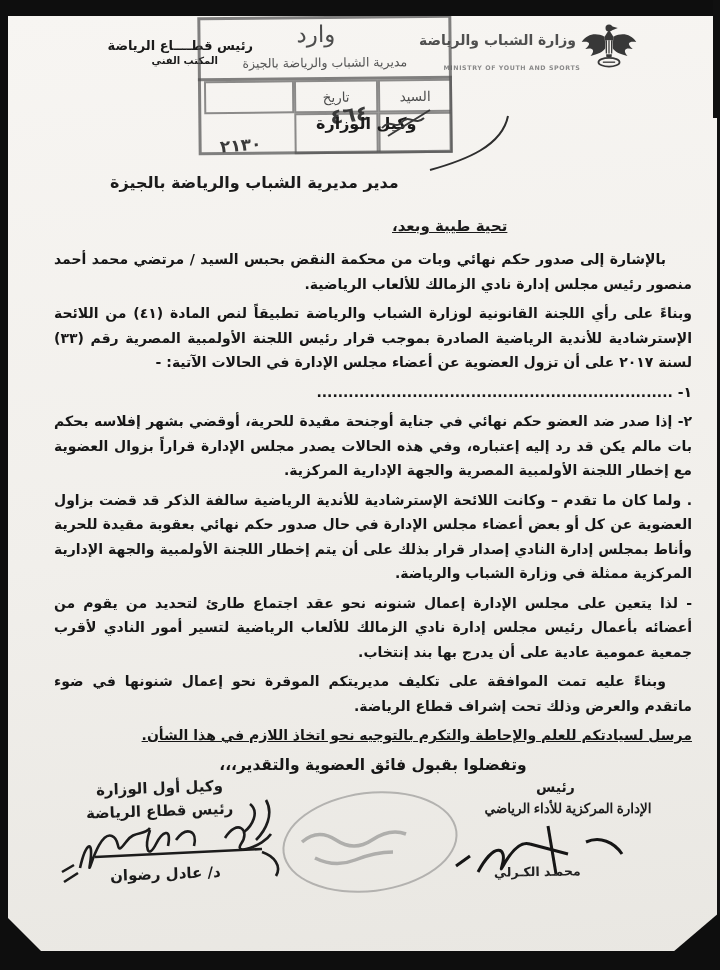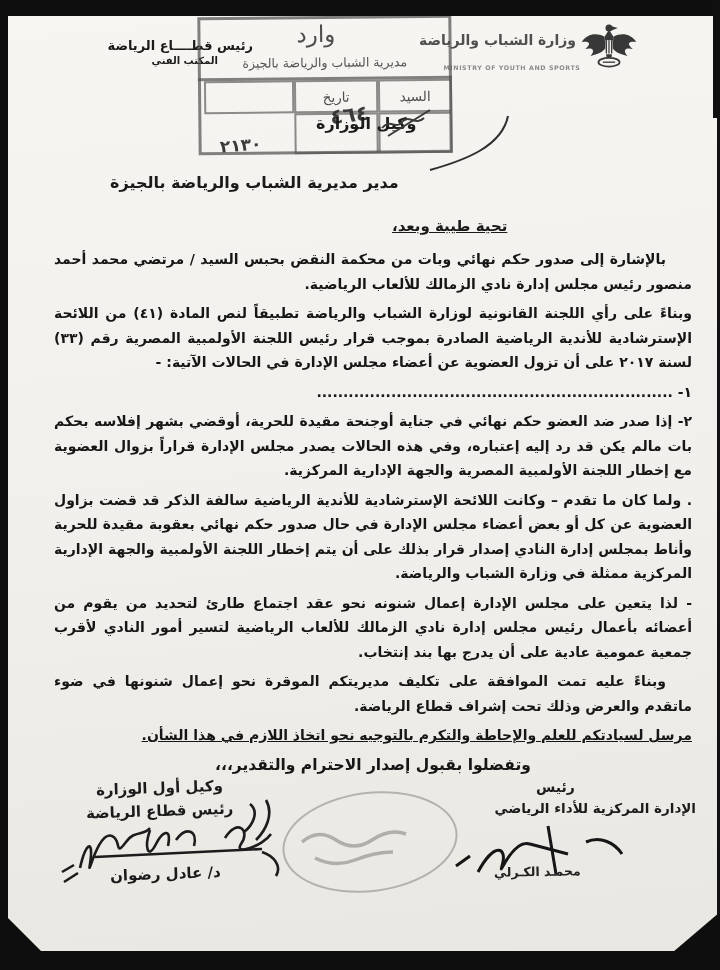--- a/index.html
+++ b/index.html
@@ -62,21 +62,21 @@
   .p-ind{text-indent:26px;}
   .p-dots{letter-spacing:1px;}
   .p-under{text-decoration:underline;margin-top:2px;}
   .p-close{text-align:center;font-size:15.5px;margin-top:3px;}
 
   
   .sigL1{left:96px;top:779px;font-size:15px;transform:rotate(-2deg);}
   .sigL2{left:86px;top:802px;font-size:15px;transform:rotate(-2deg);}
   .sigLn{left:110px;top:865px;font-size:15px;transform:rotate(-2deg);}
   .sigR1{left:536px;top:779px;font-size:14px;text-align:right;}
-  .sigR2{left:440px;top:800px;width:256px;font-size:13.5px;}
+  .sigR2{left:440px;top:800px;width:256px;text-align:center;font-size:13.5px;font-family:Liberation Serif, serif;}
   .sigRn{left:494px;top:864px;font-size:12.5px;transform:rotate(-1deg);color:#222;}
 
   .oval{left:282px;top:792px;width:172px;height:96px;border:2.5px solid rgba(118,118,118,.48);
         border-radius:50%;transform:rotate(-7deg);}
   svg.ink{position:absolute;left:0;top:0;pointer-events:none;}
   .faint{filter:blur(.6px);}
 </style>
 </head>
 <body>
 
@@ -124,21 +124,21 @@
 
   <div class="abs body">
     <p class="p-ind">بالإشارة إلى صدور حكم نهائي وبات من محكمة النقض بحبس السيد / مرتضي محمد أحمد منصور رئيس مجلس إدارة نادي الزمالك للألعاب الرياضية.</p>
     <p>وبناءً على رأي اللجنة القانونية لوزارة الشباب والرياضة تطبيقاً لنص المادة (٤١) من اللائحة الإسترشادية للأندية الرياضية الصادرة بموجب قرار رئيس اللجنة الأولمبية المصرية رقم (٣٣) لسنة ٢٠١٧ على أن تزول العضوية عن أعضاء مجلس الإدارة في الحالات الآتية: -</p>
     <p class="p-dots">١- ...................................................................</p>
     <p>٢- إذا صدر ضد العضو حكم نهائي في جناية أوجنحة مقيدة للحرية، أوقضي بشهر إفلاسه بحكم بات مالم يكن قد رد إليه إعتباره، وفي هذه الحالات يصدر مجلس الإدارة قراراً بزوال العضوية مع إخطار اللجنة الأولمبية المصرية والجهة الإدارية المركزية.</p>
     <p>. ولما كان ما تقدم – وكانت اللائحة الإسترشادية للأندية الرياضية سالفة الذكر قد قضت بزاول العضوية عن كل أو بعض أعضاء مجلس الإدارة في حال صدور حكم نهائي بعقوبة مقيدة للحرية وأناط بمجلس إدارة النادي إصدار قرار بذلك على أن يتم إخطار اللجنة الأولمبية والجهة الإدارية المركزية ممثلة في وزارة الشباب والرياضة.</p>
     <p>- لذا يتعين على مجلس الإدارة إعمال شنونه نحو عقد اجتماع طارئ لتحديد من يقوم من أعضائه بأعمال رئيس مجلس إدارة نادي الزمالك للألعاب الرياضية لتسير أمور النادي لأقرب جمعية عمومية عادية على أن يدرج بها بند إنتخاب.</p>
     <p class="p-ind">وبناءً عليه تمت الموافقة على تكليف مديريتكم الموقرة نحو إعمال شنونها في ضوء ماتقدم والعرض وذلك تحت إشراف قطاع الرياضة.</p>
     <p class="p-under">مرسل لسيادتكم للعلم والإحاطة والتكرم بالتوجيه نحو اتخاذ اللازم في هذا الشأن.</p>
-    <p class="p-close">وتفضلوا بقبول إصدار الاحترام والتقدير،،،</p>
+    <p class="p-close">وتفضلوا بقبول فائق العضوية والتقدير،،،</p>
   </div>
 
   <div class="abs txt bold sigL1">وكيل أول الوزارة</div>
   <div class="abs txt bold sigL2">رئيس قطاع الرياضة</div>
   <div class="abs txt bold sigLn">د/ عادل رضوان</div>
 
   <div class="abs txt bold sigR1">رئيس</div>
   <div class="abs txt bold sigR2">الإدارة المركزية للأداء الرياضي</div>
   <div class="abs txt bold sigRn">محمـد الكـرلي</div>
 

